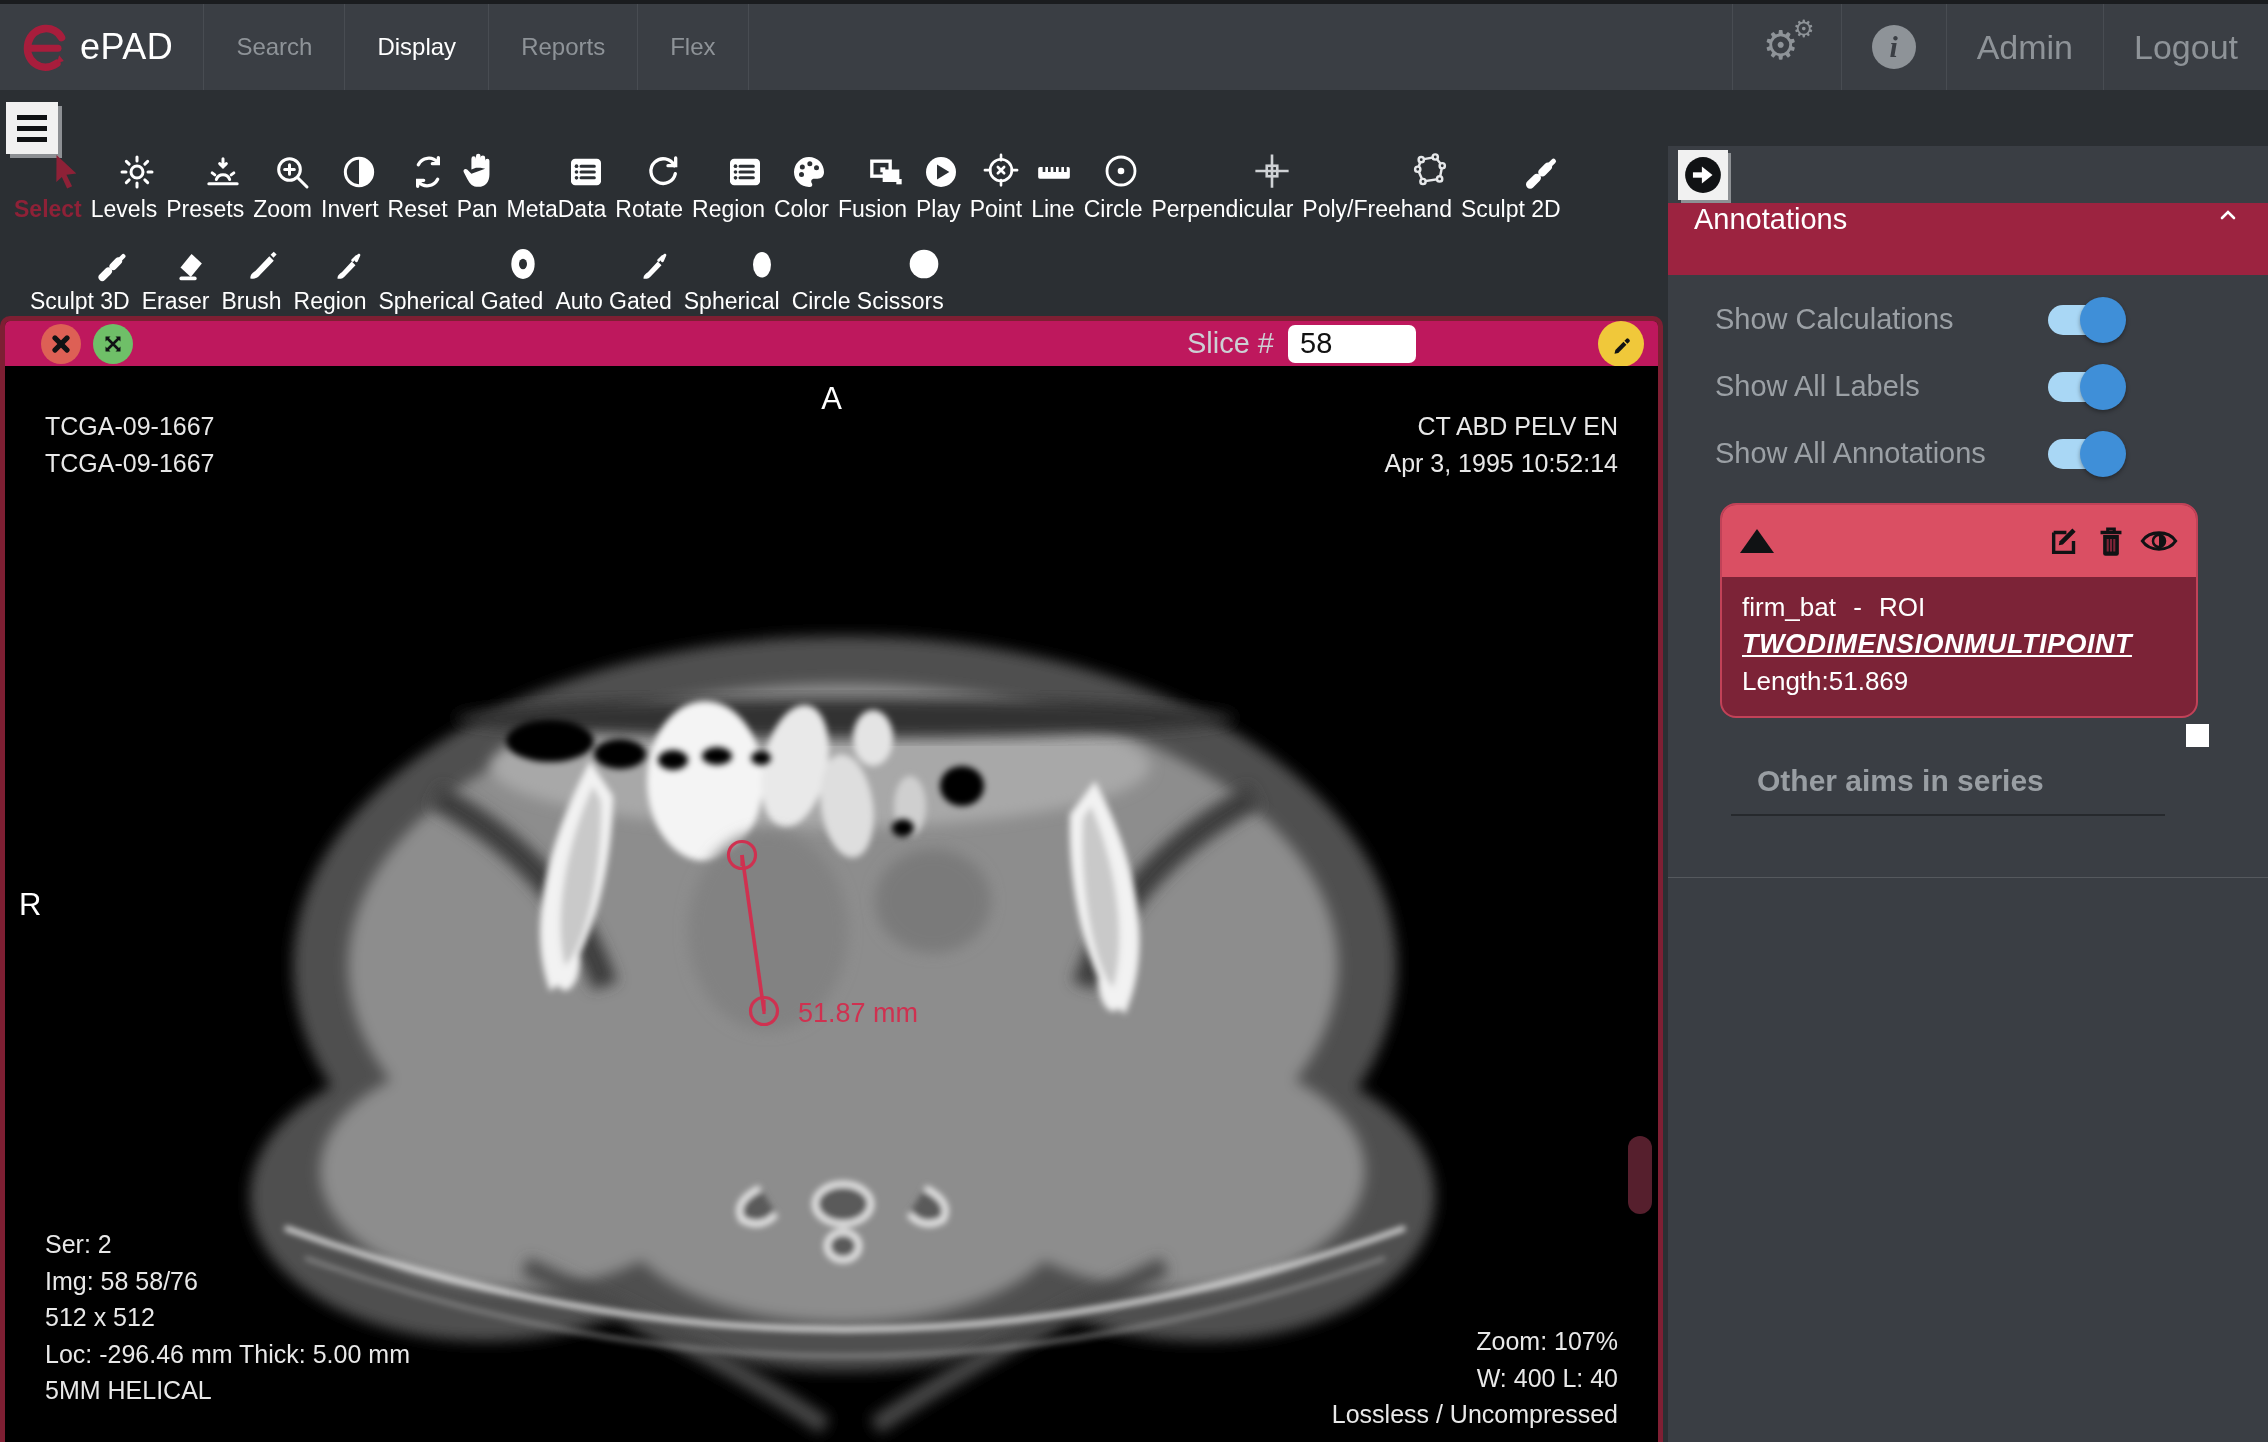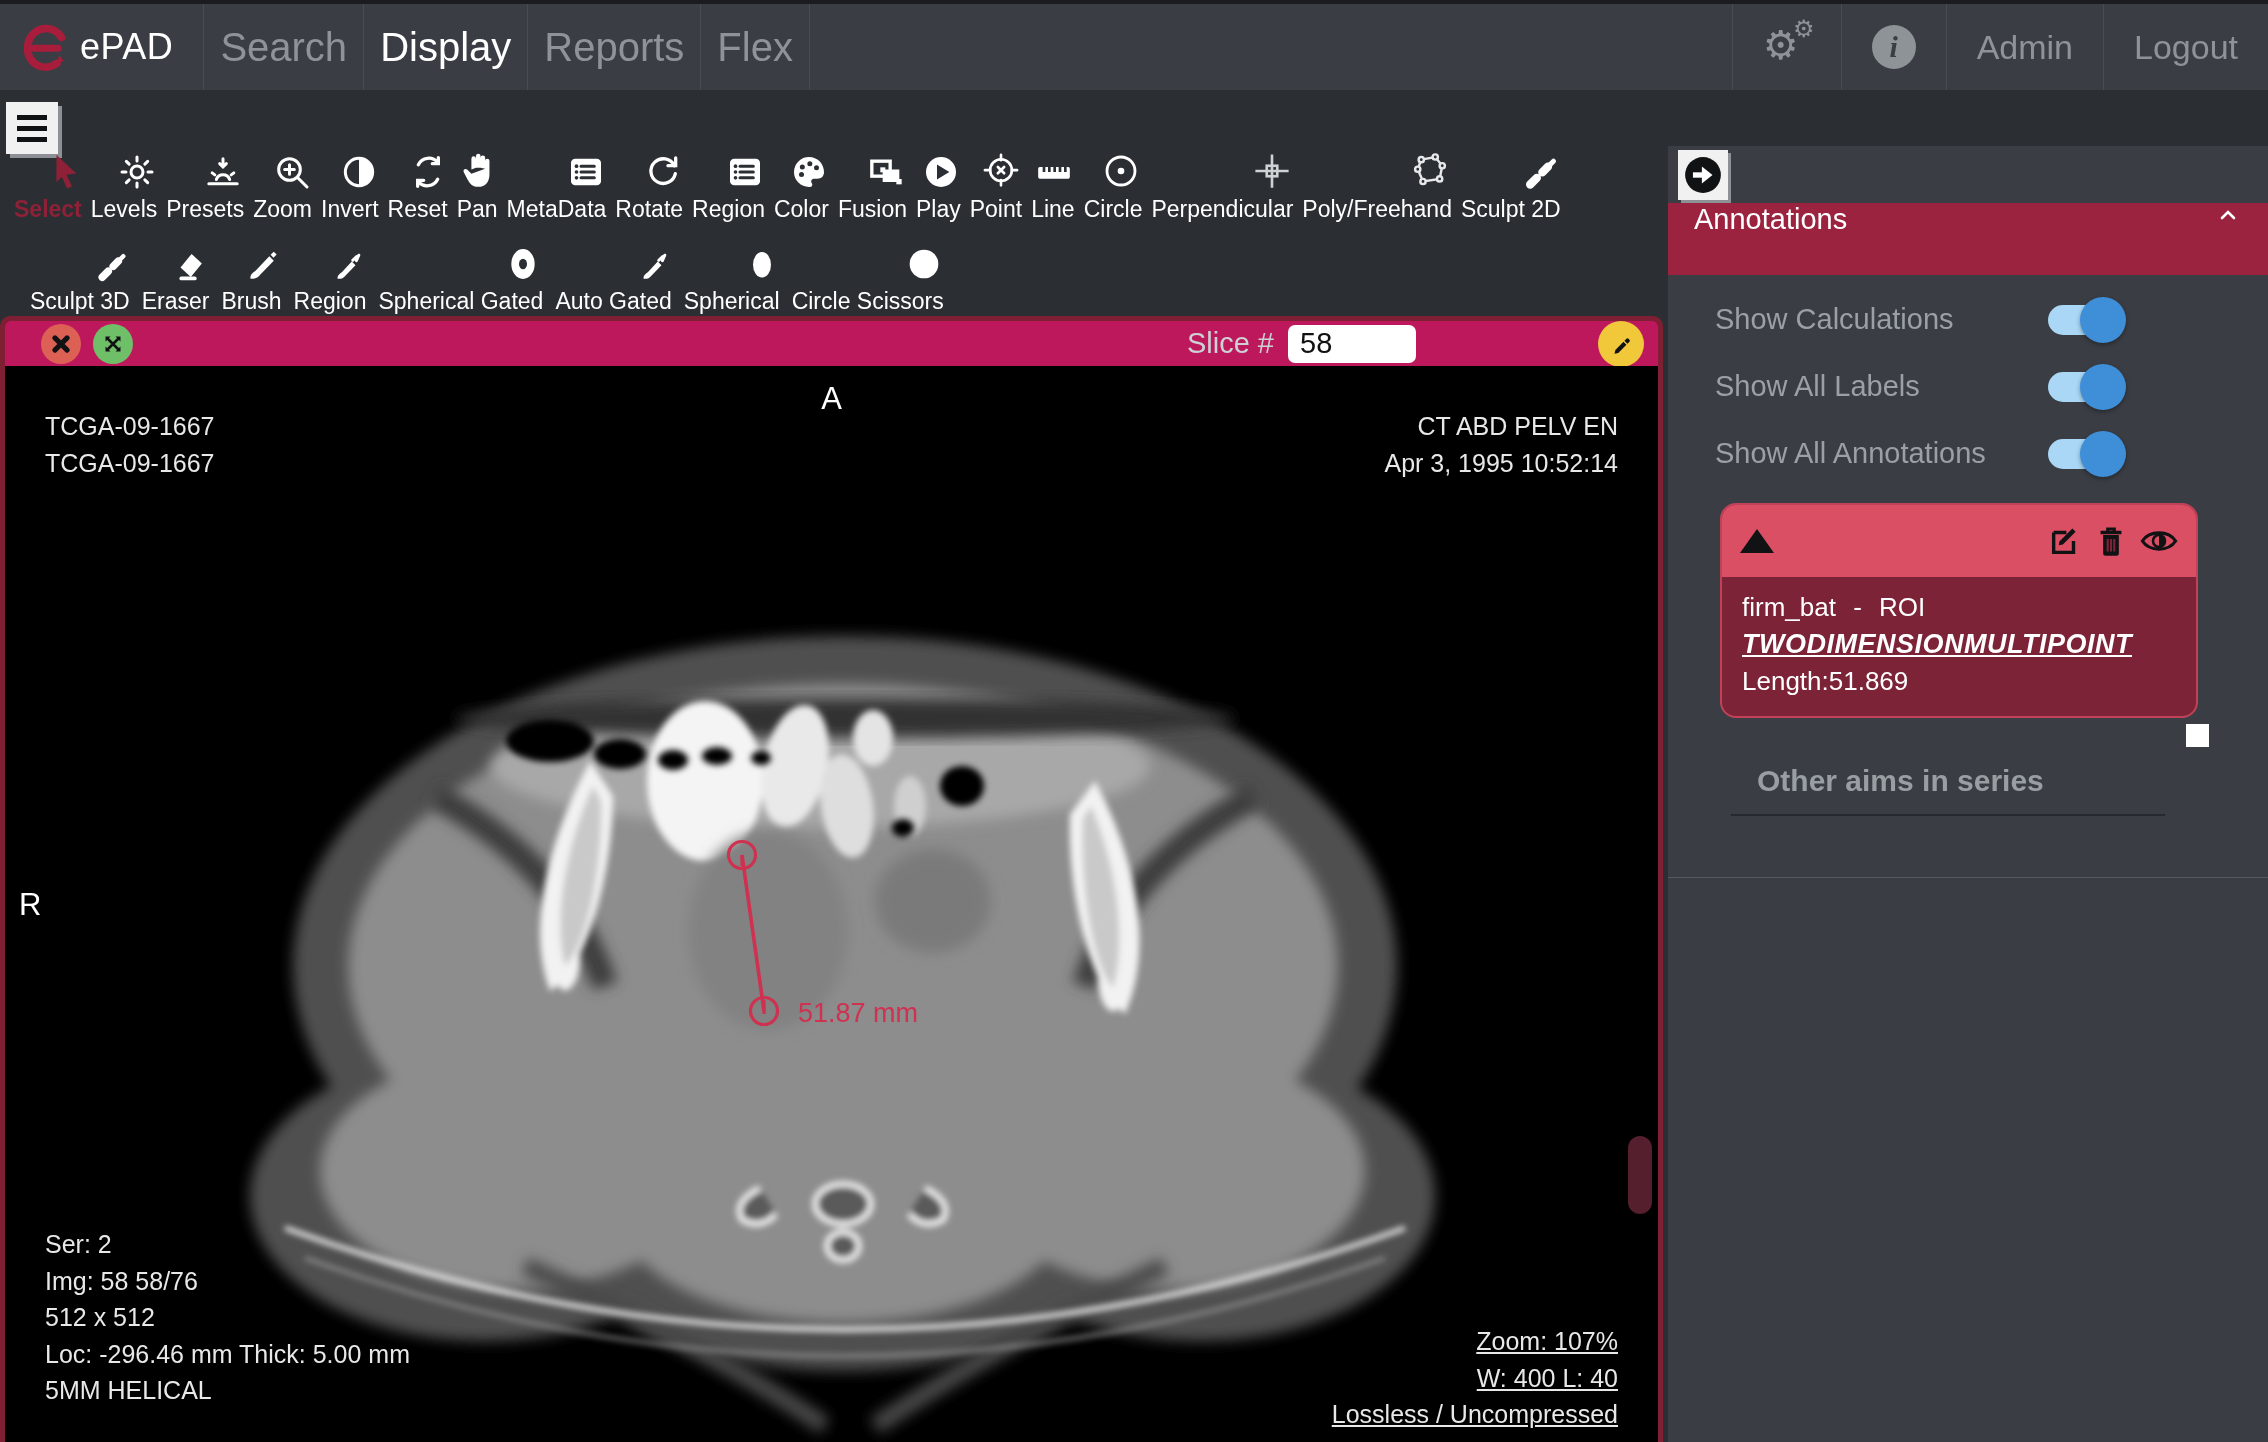--- a/index.html
+++ b/index.html
@@ -11,21 +11,21 @@
   
   .navbar{
     position:absolute;left:0;top:0;width:2268px;height:90px;
     background:#3a3e44;border-top:4px solid #1a1c1f;box-sizing:border-box;
     display:flex;align-items:stretch;
   }
   .brand{display:flex;align-items:center;gap:10px;padding:0 30px 0 18px;}
   .brand-name{color:#fff;font-size:36px;letter-spacing:.5px;}
   .nav-tabs{display:flex;align-items:stretch;}
   .nav-tab{
-    display:flex;align-items:center;padding:0 16px;font-size:40px;color:#8e9398;
+    display:flex;align-items:center;padding:0 32px;font-size:24px;color:#8e9398;
     border-left:1px solid #484c52;cursor:default;
   }
   .nav-tab:last-child{border-right:1px solid #484c52;}
   .nav-tab.active{color:#ffffff;}
   .nav-right{margin-left:auto;display:flex;align-items:stretch;}
   .nav-ritem{display:flex;align-items:center;padding:0 30px;border-left:1px solid #484c52;color:#8e9398;font-size:34px;}
   .cogs{position:relative;width:48px;height:48px;color:#8e9398;}
   .cogs .g1{position:absolute;left:0;top:2px;font-size:40px;line-height:40px;}
   .cogs .g2{position:absolute;right:-4px;top:-6px;font-size:24px;line-height:24px;}
   .info-badge{width:44px;height:44px;border-radius:50%;background:#8e9398;color:#3a3e44;
@@ -65,21 +65,21 @@
     font-size:29px;padding:0 12px;font-family:"Liberation Sans",sans-serif;box-sizing:border-box;}
   .pencil-btn{width:46px;height:46px;border-radius:50%;background:#f0c83a;display:flex;align-items:center;justify-content:center;
     margin-left:182px;margin-right:14px;}
   .vimage{position:relative;width:1653px;height:1076px;background:#000;}
   .ovl{position:absolute;color:#e8e8e8;font-size:25px;line-height:37px;}
   .o-a{left:0;right:0;top:14px;text-align:center;font-size:31px;color:#fff;}
   .o-r{left:14px;top:520px;font-size:31px;color:#fff;}
   .pt-left{left:40px;top:42px;}
   .pt-right{right:40px;top:42px;text-align:right;}
   .inf-bl{left:40px;top:860px;line-height:36.5px;}
-  .inf-br{right:40px;top:957px;text-align:right;line-height:36.5px;text-decoration:underline;}
+  .inf-br{right:40px;top:957px;text-align:right;line-height:36.5px;}
   .vscroll{position:absolute;right:6px;top:770px;width:24px;height:78px;border-radius:12px;background:#561f2d;}
   
   .rpanel{position:absolute;left:1668px;top:146px;width:600px;height:1296px;background:#3a3e44;}
   .collapse-btn{position:absolute;left:10px;top:4px;width:50px;height:50px;background:#f1f1f1;
     box-shadow:3px 3px 0 #8d9094;display:flex;align-items:center;justify-content:center;}
   .rp-header{position:absolute;left:0;top:57px;width:600px;height:72px;background:#9c2340;
     display:flex;align-items:flex-start;}
   .rp-title{color:#fff;font-size:29px;margin-left:26px;}
   .rp-chevron{margin-left:auto;margin-right:26px;}
   .toggles{position:absolute;left:0;top:140px;width:600px;}

